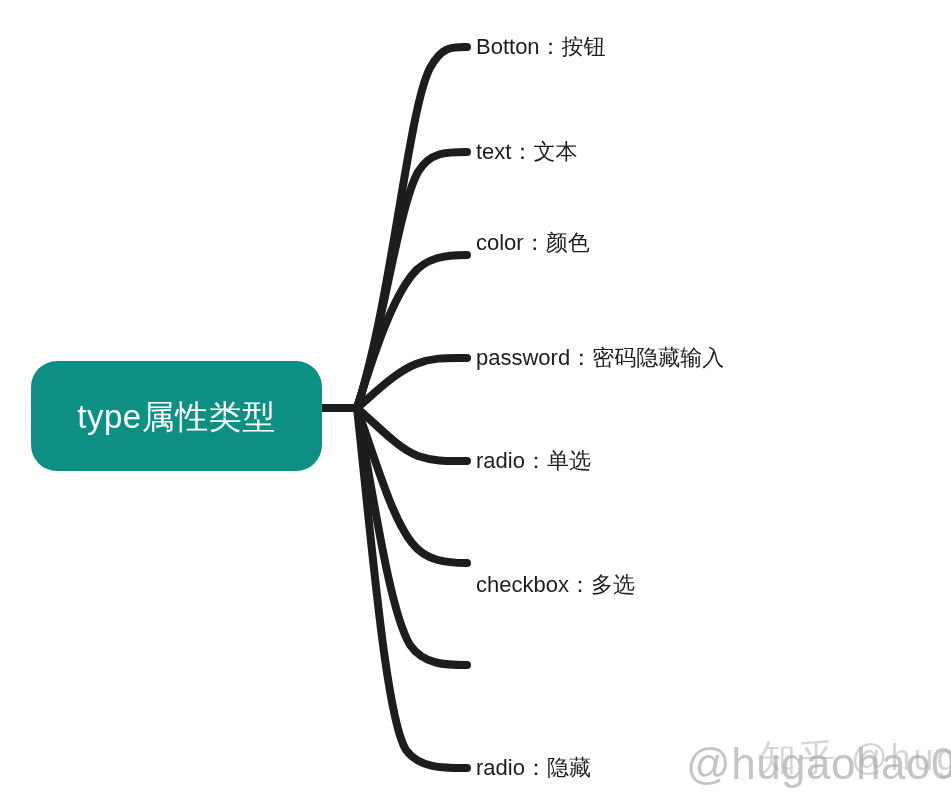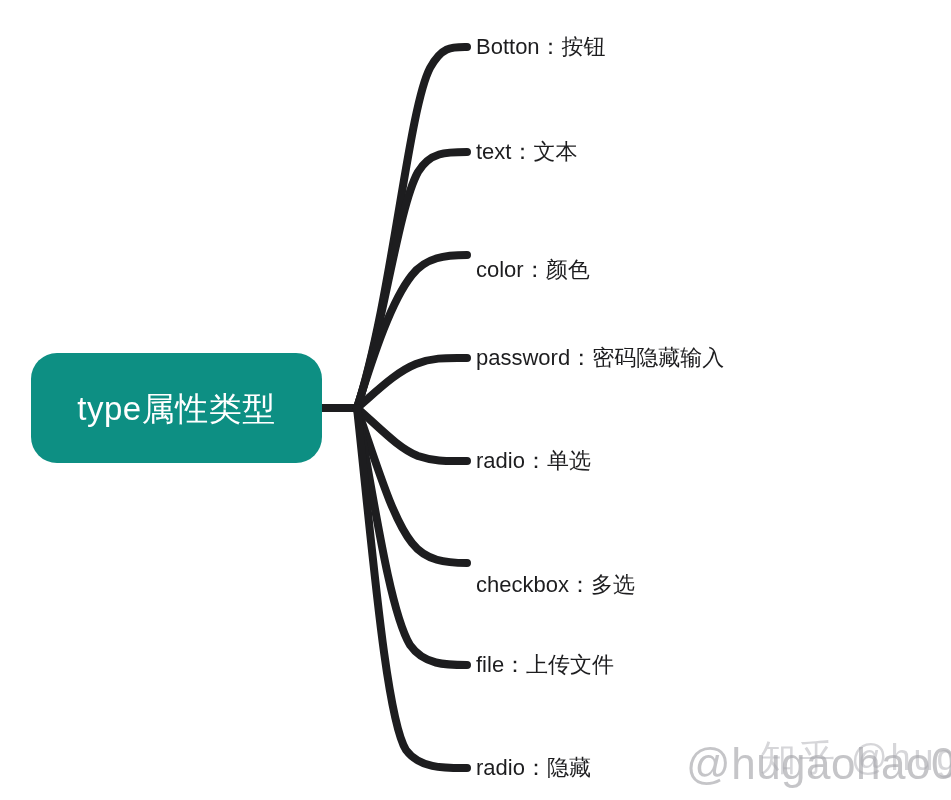--- a/index.html
+++ b/index.html
@@ -22,21 +22,21 @@
     position: absolute;
     left: 0;
     top: 0;
     width: 951px;
     height: 800px;
     pointer-events: none;
   }
   .root-node {
     position: absolute;
     left: 31px;
-    top: 353px;
+    top: 361px;
     width: 291px;
     height: 110px;
     border-radius: 26px;
     background: #0d8f83;
     display: flex;
     align-items: center;
     justify-content: center;
     box-sizing: border-box;
   }
   .root-label {
@@ -104,23 +104,22 @@
 
     <path d="M357,408 C372,545 386,718 406,750 C420,769 446,768 467,768" stroke="#1d1d1f" stroke-width="8" fill="none" stroke-linecap="round" stroke-linejoin="round"></path>
   </svg>
 
   <div class="root-node">
     <span class="root-label">type属性类型</span>
   </div>
 
   <div class="branch-label" style="top:47px">Botton：按钮</div>
   <div class="branch-label" style="top:152px">text：文本</div>
-  <div class="branch-label" style="top:270px">color：颜色</div>
+  <div class="branch-label" style="top:243px">color：颜色</div>
   <div class="branch-label" style="top:358px">password：密码隐藏输入</div>
   <div class="branch-label" style="top:461px">radio：单选</div>
   <div class="branch-label" style="top:585px">checkbox：多选</div>
-  <div class="branch-label" style="top:665px">file：上传文件</div>
   <div class="branch-label" style="top:768px">radio：隐藏</div>
 
   <div class="watermark">@hugaohao0123</div>
   <div class="watermark-2">知乎 @hugaohao0123</div>
 
 </div>
 
 </body></html>

